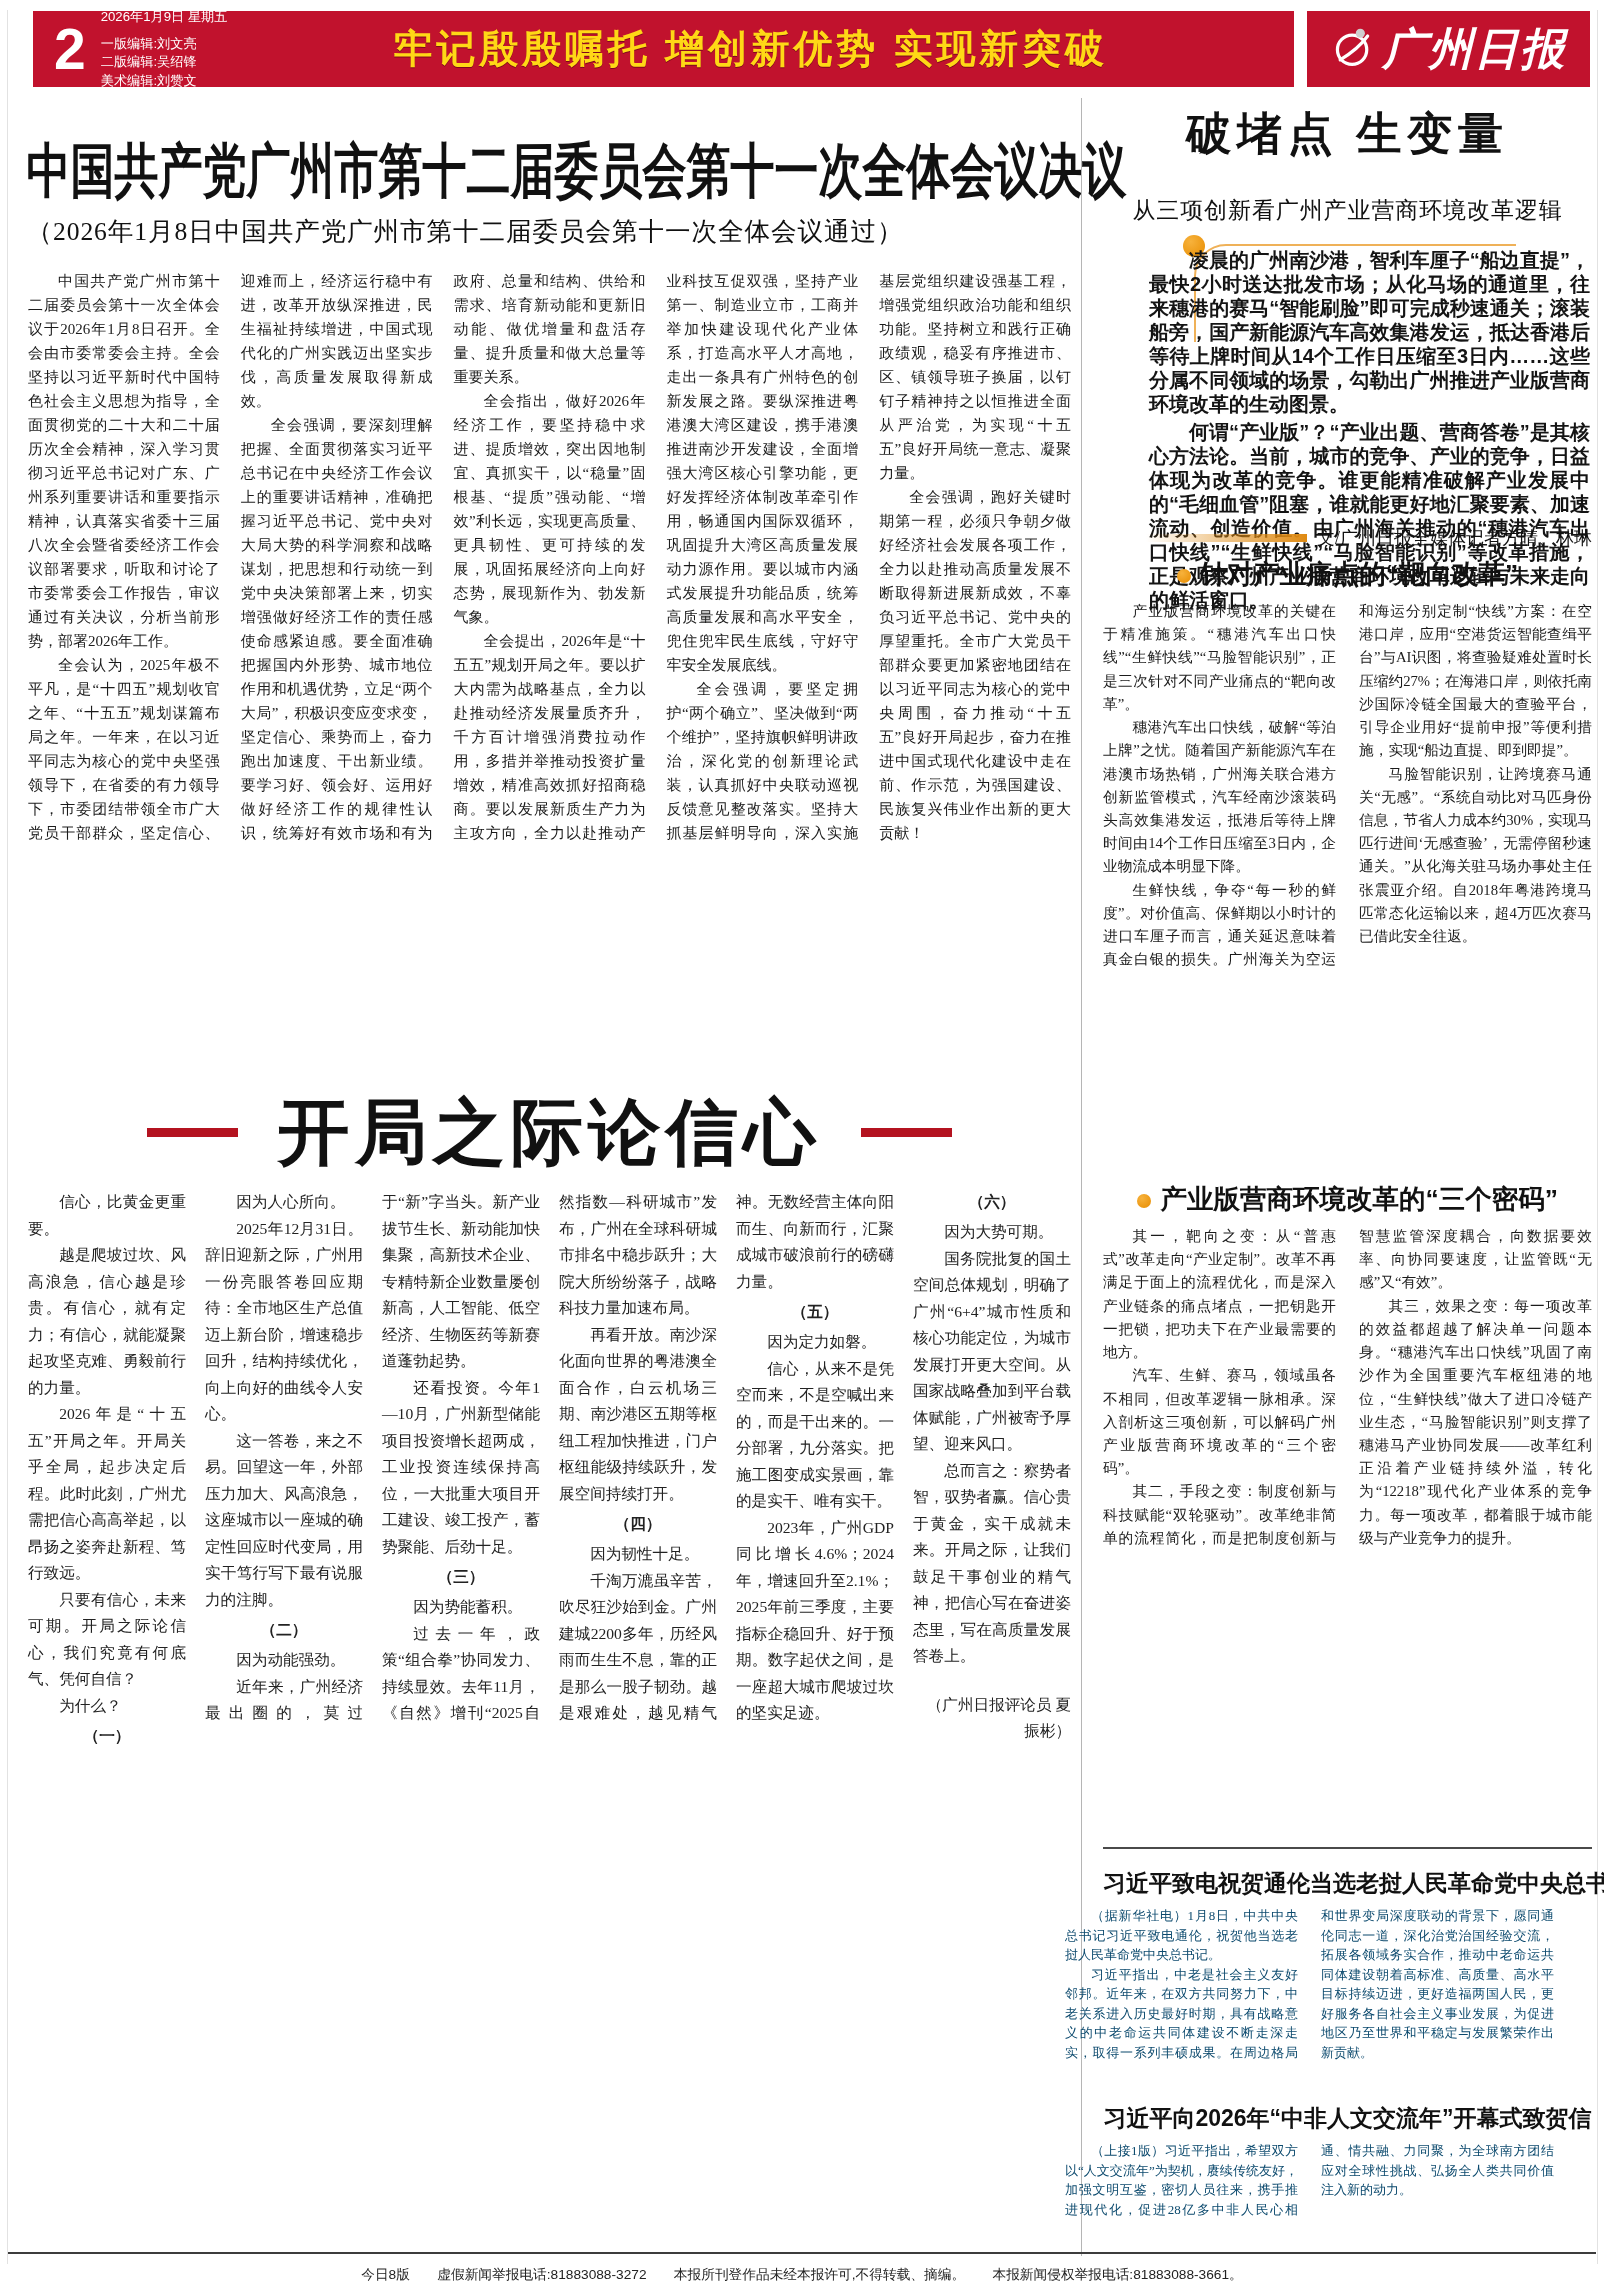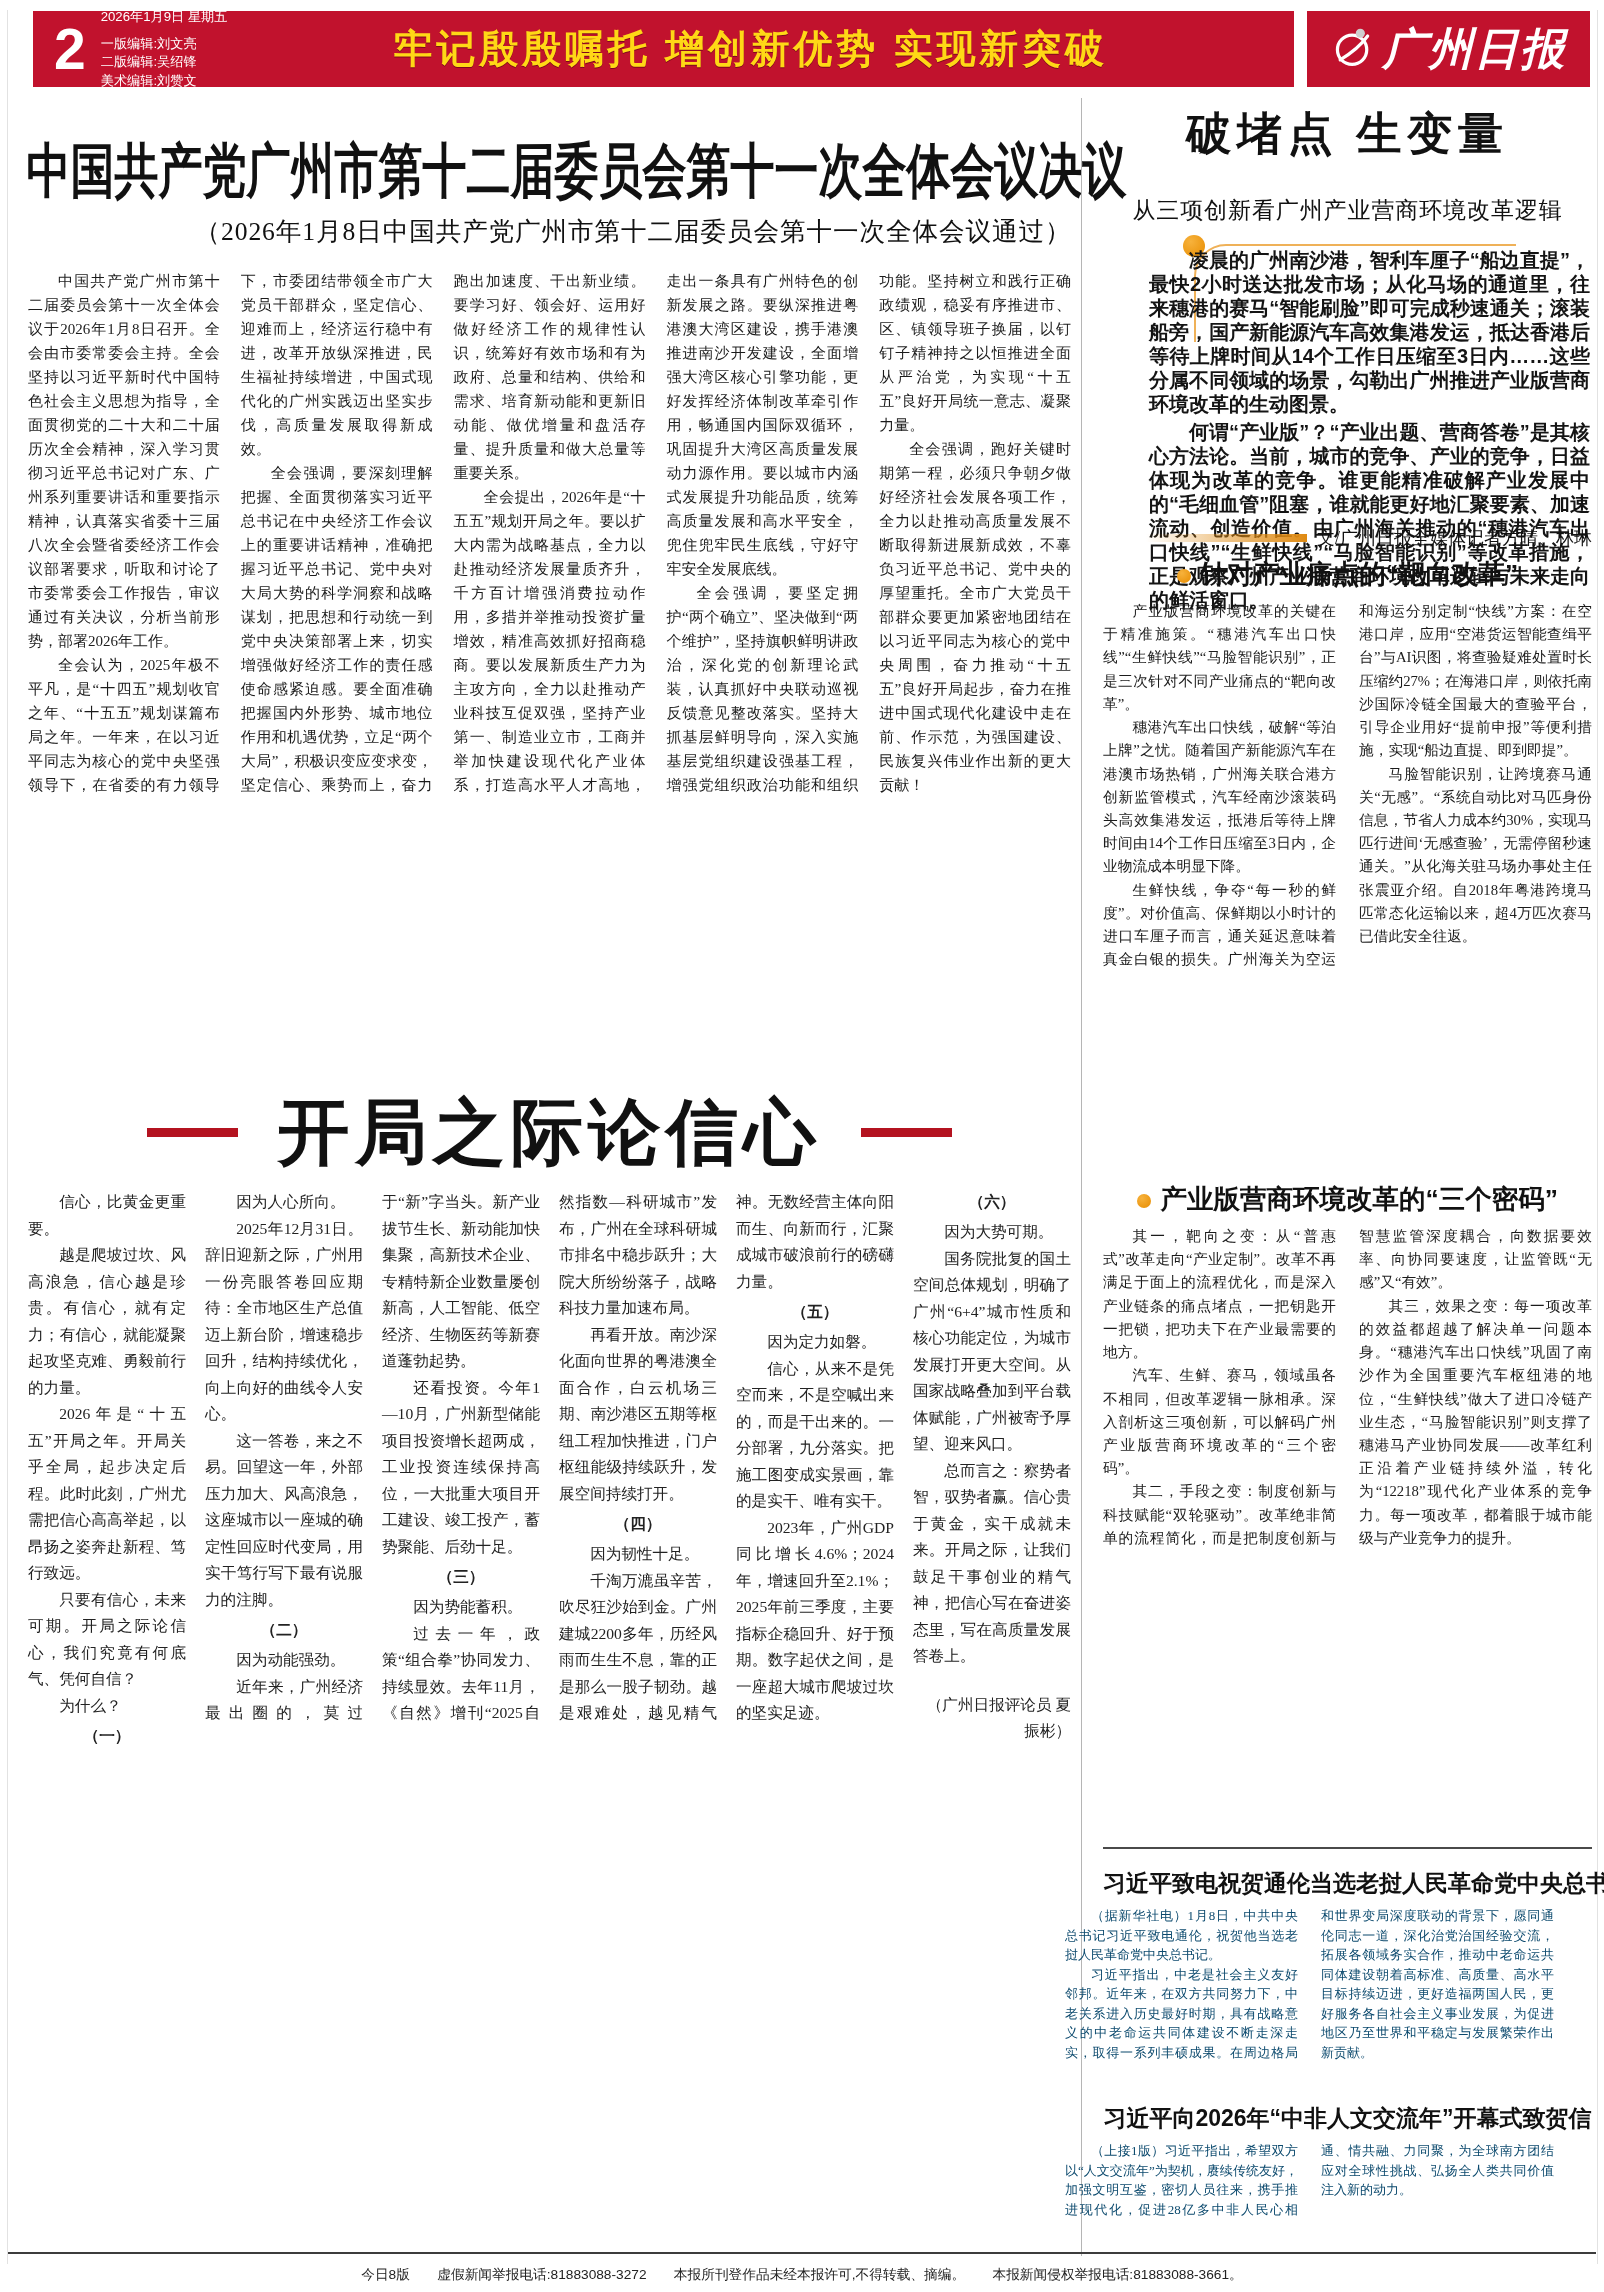--- a/index.html
+++ b/index.html
@@ -19,21 +19,21 @@
           letter-spacing:3.8px;padding-right:20px;text-shadow:0 0.9px 0 #7d0a1b}
   .masthead{position:absolute;left:1307px;top:11.4px;width:283px;height:76px;background:#c1122d;
             color:#fff;display:flex;align-items:center;justify-content:center;gap:7.6px}
   .masthead .t{font-size:44px;font-weight:bold;font-style:italic;
                font-family:"Liberation Serif",serif;letter-spacing:1.9px}
 
   
   .res-title{position:absolute;left:26.5px;top:132px;width:1045px;text-align:center;
              font-size:44px;font-weight:900;letter-spacing:0;white-space:nowrap;
              transform:scaleY(1.34);transform-origin:center top}
-  .res-sub{position:absolute;left:26.5px;top:214px;width:1045px;text-align:right;
+  .res-sub{position:absolute;left:26.5px;top:214px;width:1045px;text-align:left;
            font-size:25.6px;letter-spacing:0.9px}
   .res-body{position:absolute;left:28px;top:269px;width:1043px;height:755px;
             column-count:5;column-gap:21px;font-size:15px;line-height:1.6;
             text-align:justify;color:#1b1b1b}
   .res-body p{text-indent:2em}
 
   
   .essay-head{position:absolute;left:28px;top:1085px;width:1043px;height:95px;
               display:flex;align-items:center;justify-content:center;gap:40px}
   .essay-head .bar{width:91px;height:8.5px;background:#b41320}
@@ -117,20 +117,21 @@
     </span>
     <span class="t">广州日报</span>
   </div>
 
   <h1 class="res-title">中国共产党广州市第十二届委员会第十一次全体会议决议</h1>
   <p class="res-sub">（2026年1月8日中国共产党广州市第十二届委员会第十一次全体会议通过）</p>
   <div class="res-body">
       <p>中国共产党广州市第十二届委员会第十一次全体会议于2026年1月8日召开。全会由市委常委会主持。全会坚持以习近平新时代中国特色社会主义思想为指导，全面贯彻党的二十大和二十届历次全会精神，深入学习贯彻习近平总书记对广东、广州系列重要讲话和重要指示精神，认真落实省委十三届八次全会暨省委经济工作会议部署要求，听取和讨论了市委常委会工作报告，审议通过有关决议，分析当前形势，部署2026年工作。</p>
       <p>全会认为，2025年极不平凡，是“十四五”规划收官之年、“十五五”规划谋篇布局之年。一年来，在以习近平同志为核心的党中央坚强领导下，在省委的有力领导下，市委团结带领全市广大党员干部群众，坚定信心、迎难而上，经济运行稳中有进，改革开放纵深推进，民生福祉持续增进，中国式现代化的广州实践迈出坚实步伐，高质量发展取得新成效。</p>
       <p>全会强调，要深刻理解把握、全面贯彻落实习近平总书记在中央经济工作会议上的重要讲话精神，准确把握习近平总书记、党中央对大局大势的科学洞察和战略谋划，把思想和行动统一到党中央决策部署上来，切实增强做好经济工作的责任感使命感紧迫感。要全面准确把握国内外形势、城市地位作用和机遇优势，立足“两个大局”，积极识变应变求变，坚定信心、乘势而上，奋力跑出加速度、干出新业绩。要学习好、领会好、运用好做好经济工作的规律性认识，统筹好有效市场和有为政府、总量和结构、供给和需求、培育新动能和更新旧动能、做优增量和盘活存量、提升质量和做大总量等重要关系。</p>
+      <p>全会指出，做好2026年经济工作，要坚持稳中求进、提质增效，突出因地制宜、真抓实干，以“稳量”固根基、“提质”强动能、“增效”利长远，实现更高质量、更具韧性、更可持续的发展，巩固拓展经济向上向好态势，展现新作为、勃发新气象。</p>
       <p>全会提出，2026年是“十五五”规划开局之年。要以扩大内需为战略基点，全力以赴推动经济发展量质齐升，千方百计增强消费拉动作用，多措并举推动投资扩量增效，精准高效抓好招商稳商。要以发展新质生产力为主攻方向，全力以赴推动产业科技互促双强，坚持产业第一、制造业立市，工商并举加快建设现代化产业体系，打造高水平人才高地，走出一条具有广州特色的创新发展之路。要纵深推进粤港澳大湾区建设，携手港澳推进南沙开发建设，全面增强大湾区核心引擎功能，更好发挥经济体制改革牵引作用，畅通国内国际双循环，巩固提升大湾区高质量发展动力源作用。要以城市内涵式发展提升功能品质，统筹高质量发展和高水平安全，兜住兜牢民生底线，守好守牢安全发展底线。</p>
       <p>全会强调，要坚定拥护“两个确立”、坚决做到“两个维护”，坚持旗帜鲜明讲政治，深化党的创新理论武装，认真抓好中央联动巡视反馈意见整改落实。坚持大抓基层鲜明导向，深入实施基层党组织建设强基工程，增强党组织政治功能和组织功能。坚持树立和践行正确政绩观，稳妥有序推进市、区、镇领导班子换届，以钉钉子精神持之以恒推进全面从严治党，为实现“十五五”良好开局统一意志、凝聚力量。</p>
       <p>全会强调，跑好关键时期第一程，必须只争朝夕做好经济社会发展各项工作，全力以赴推动高质量发展不断取得新进展新成效，不辜负习近平总书记、党中央的厚望重托。全市广大党员干部群众要更加紧密地团结在以习近平同志为核心的党中央周围，奋力推动“十五五”良好开局起步，奋力在推进中国式现代化建设中走在前、作示范，为强国建设、民族复兴伟业作出新的更大贡献！</p>
     </div>
 
   <div class="essay-head">
     <span class="bar"></span>
     <h2>开局之际论信心</h2>
     <span class="bar"></span>
   </div>

